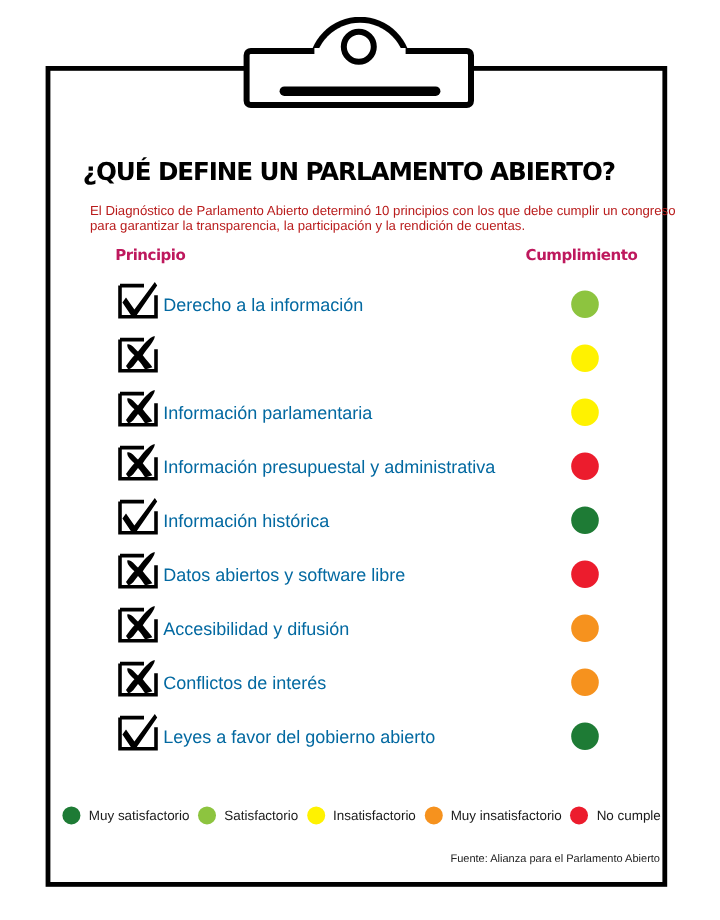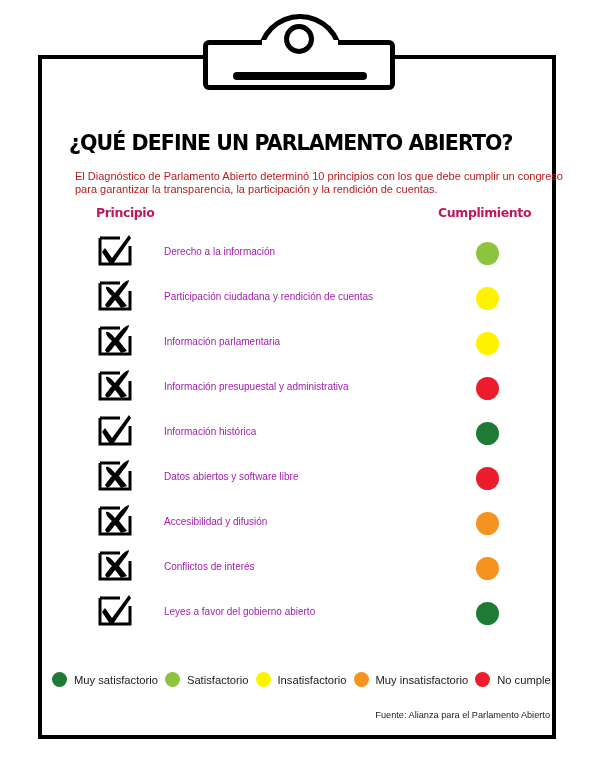--- a/index.html
+++ b/index.html
@@ -27,21 +27,21 @@
              font-size: 11px; line-height: 13px; color: #b91c1c; }
 
     .col-head { position: absolute; top: 205px; font-family: "DejaVu Sans", sans-serif;
                 font-weight: bold; font-size: 12.5px; letter-spacing: -0.4px; color:#be185d; }
     .col-principio { left: 96px; }
     .col-cumplimiento { left: 438px; }
 
     .rows { position: absolute; left: 96px; top: 230px; width: 420px; }
     .row { position: relative; height: 45px; }
     .box { position: absolute; left: 2px; top: 2px; width: 34px; height: 34px; }
-    .label { position: absolute; left: 68px; top: 16px; font-size: 10px; color: #a21caf; white-space: nowrap; }
+    .label { position: absolute; left: 40px; top: 16px; font-size: 15px; color: #0369a1; white-space: nowrap; }
     .dot { position: absolute; left: 380px; top: 12px; width: 23px; height: 23px; border-radius: 50%; }
 
     .legend { position: absolute; left: 52px; top: 672px; display: flex; align-items: center; font-size: 11.2px; color:#1a1a1a; }
     .legend-item { display: flex; align-items: center; margin-right: 7px; text-align: right; }
     .legend-dot { width: 15px; height: 15px; border-radius: 50%; margin-right: 7px; }
 
     .source { position: absolute; right: 50px; top: 710px; font-size: 9.2px; color:#222; }
   </style>
 </head>
 <body>
@@ -67,21 +67,20 @@
         <path d="M7 16 L14 26 L31 3 L33 6 L15 32 L12 32 L4 20 Z" fill="#000"></path>
       </svg>
     <span class="label">Derecho a la información</span>
     <span class="dot" style="background:#8dc43f" title="Satisfactorio"></span>
   </div>
   <div class="row">
     <svg class="box" viewBox="0 0 34 34">
         <path d="M2 6 H22 M2 6 V32 H32 V14" fill="none" stroke="#000" stroke-width="3"></path>
         <path d="M8 10 C11 9 14 13 17 16 C21 11 26 4 31 3 C31 7 25 13 21 19 C24 23 27 26 29 29 L23 31 C21 28 19 25 17 23 C14 27 12 30 9 31 L7 28 C9 25 12 21 14 19 C11 16 8 14 8 10 Z" fill="#000"></path>
       </svg>
-    <span class="label">Participación ciudadana y rendición de cuentas</span>
     <span class="dot" style="background:#fff200" title="Insatisfactorio"></span>
   </div>
   <div class="row">
     <svg class="box" viewBox="0 0 34 34">
         <path d="M2 6 H22 M2 6 V32 H32 V14" fill="none" stroke="#000" stroke-width="3"></path>
         <path d="M8 10 C11 9 14 13 17 16 C21 11 26 4 31 3 C31 7 25 13 21 19 C24 23 27 26 29 29 L23 31 C21 28 19 25 17 23 C14 27 12 30 9 31 L7 28 C9 25 12 21 14 19 C11 16 8 14 8 10 Z" fill="#000"></path>
       </svg>
     <span class="label">Información parlamentaria</span>
     <span class="dot" style="background:#fff200" title="Insatisfactorio"></span>
   </div>

